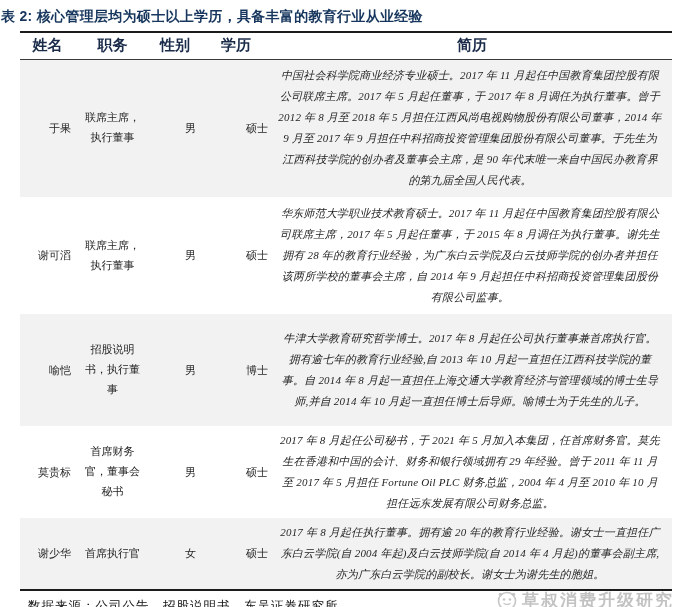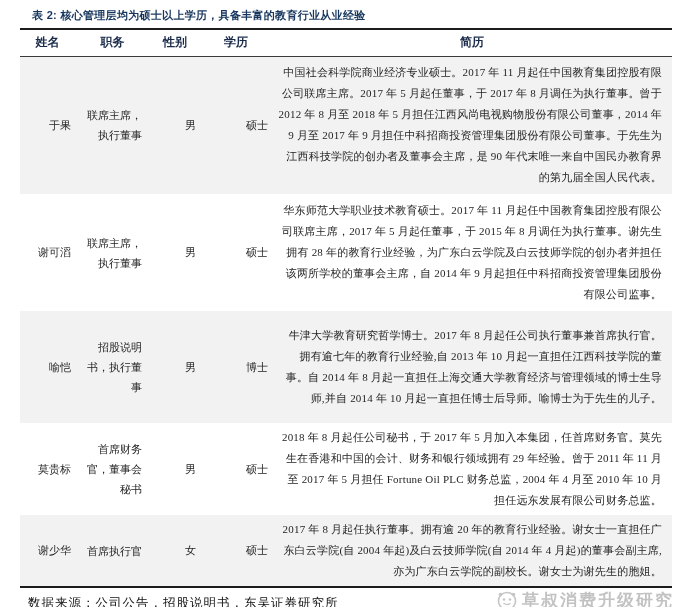--- a/index.html
+++ b/index.html
@@ -7,22 +7,22 @@
   body {
     width: 690px; height: 607px;
     font-family: "Liberation Serif", "DejaVu Serif", serif;
     color: #222222;
     position: relative;
     overflow: hidden;
   }
   .page { width: 690px; height: 607px; position: relative; }
 
   .caption {
-    margin: 8px 15px 5px 32px;
-    font-size: 11px;
+    margin: 8px 15px 5px 1px;
+    font-size: 14px;
     font-weight: bold;
     color: #17365d;
     font-family: "Liberation Sans", "DejaVu Sans", sans-serif;
     letter-spacing: 0.3px;
   }
 
   table.mgmt {
     border-collapse: collapse;
     table-layout: fixed;
     width: 652px;
@@ -30,45 +30,46 @@
     border-top: 2px solid #1c1c1c;
     border-bottom: 2px solid #1c1c1c;
   }
   col.c-name { width: 55px; }
   col.c-pos  { width: 75px; }
   col.c-gen  { width: 50px; }
   col.c-edu  { width: 72px; }
   col.c-bio  { width: 400px; }
 
   thead th {
-    font-size: 12px;
+    font-size: 15px;
     font-weight: bold;
     color: #1a2b4a;
     text-align: center;
     height: 27px;
     vertical-align: middle;
     border-bottom: 1px solid #3a3a3a;
     font-family: "Liberation Serif", "DejaVu Serif", serif;
   }
 
   tbody tr:nth-child(odd) { background: #f2f2f2; }
   tbody tr:nth-child(even) { background: #ffffff; }
 
   tbody td {
     font-size: 11px;
     vertical-align: middle;
     color: #1f1f1f;
   }
   td.cell-center { text-align: right; padding: 0 4px; }
-  td.cell-pos { text-align: right; padding: 0 8px; line-height: 20px; }
+  td.cell-pos { text-align: center; padding: 0 8px; line-height: 20px; font-family: Liberation Mono, monospace; }
   td.cell-bio {
-    text-align: right;
+    text-align: center;
     padding: 4px 10px 4px 6px;
     line-height: 21px;
     letter-spacing: 0.2px;
+    font-style: italic;
   }
   tr.r1 { height: 138px; }
   tr.r2 { height: 117px; }
   tr.r3 { height: 112px; }
   tr.r4 { height: 86px; }
   tr.r5 { height: 66px; }
 
   .footer {
     margin: 7px 15px 0 28px;
     font-size: 12.5px;
@@ -136,21 +137,21 @@
         <td class="cell-pos">招股说明书，执行董事</td>
         <td class="cell-center">男</td>
         <td class="cell-center">博士</td>
         <td class="cell-bio">牛津大学教育研究哲学博士。2017 年 8 月起任公司执行董事兼首席执行官。拥有逾七年的教育行业经验,自 2013 年 10 月起一直担任江西科技学院的董事。自 2014 年 8 月起一直担任上海交通大学教育经济与管理领域的博士生导师,并自 2014 年 10 月起一直担任博士后导师。喻博士为于先生的儿子。</td>
       </tr>
       <tr class="r4">
         <td class="cell-center">莫贵标</td>
         <td class="cell-pos">首席财务官，董事会秘书</td>
         <td class="cell-center">男</td>
         <td class="cell-center">硕士</td>
-        <td class="cell-bio">2018 年 8 月起任公司秘书，于 2017 年 5 月加入本集团，任首席财务官。莫先生在香港和中国的会计、财务和银行领域拥有 29 年经验。曾于 2011 年 11 月至 2017 年 5 月担任 Fortune Oil PLC 财务总监，2004 年 4 月至 2010 年 10 月担任远东发展有限公司财务总监。</td>
+        <td class="cell-bio">2017 年 8 月起任公司秘书，于 2021 年 5 月加入本集团，任首席财务官。莫先生在香港和中国的会计、财务和银行领域拥有 29 年经验。曾于 2011 年 11 月至 2017 年 5 月担任 Fortune Oil PLC 财务总监，2004 年 4 月至 2010 年 10 月担任远东发展有限公司财务总监。</td>
       </tr>
       <tr class="r5">
         <td class="cell-center">谢少华</td>
         <td class="cell-pos">首席执行官</td>
         <td class="cell-center">女</td>
         <td class="cell-center">硕士</td>
         <td class="cell-bio">2017 年 8 月起任执行董事。拥有逾 20 年的教育行业经验。谢女士一直担任广东白云学院(自 2004 年起)及白云技师学院(自 2014 年 4 月起)的董事会副主席,亦为广东白云学院的副校长。谢女士为谢先生的胞姐。</td>
       </tr>
     </tbody>
   </table>

